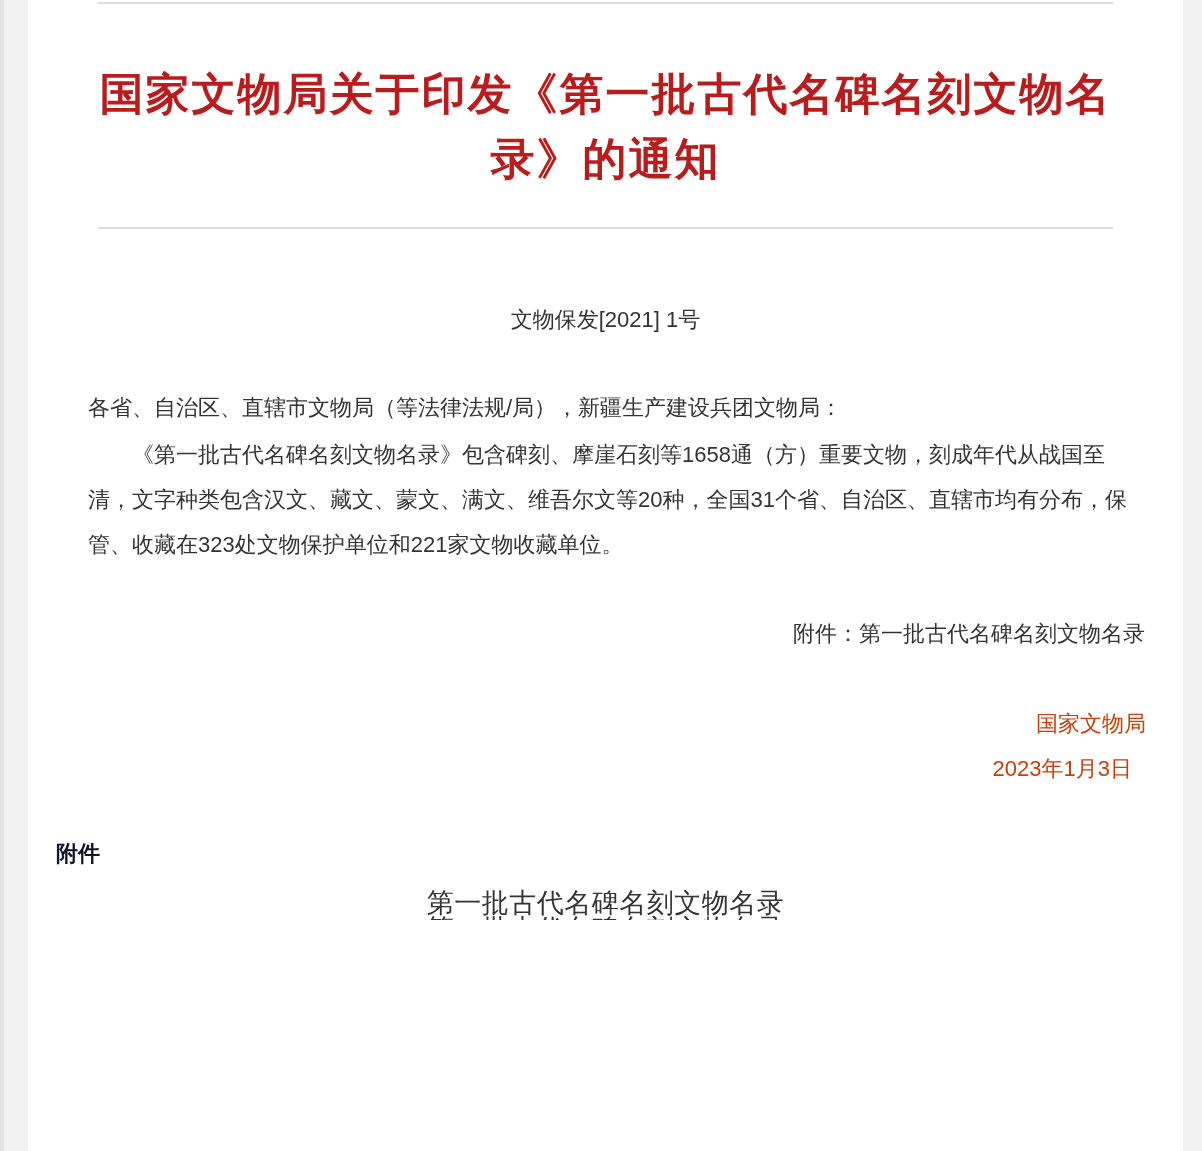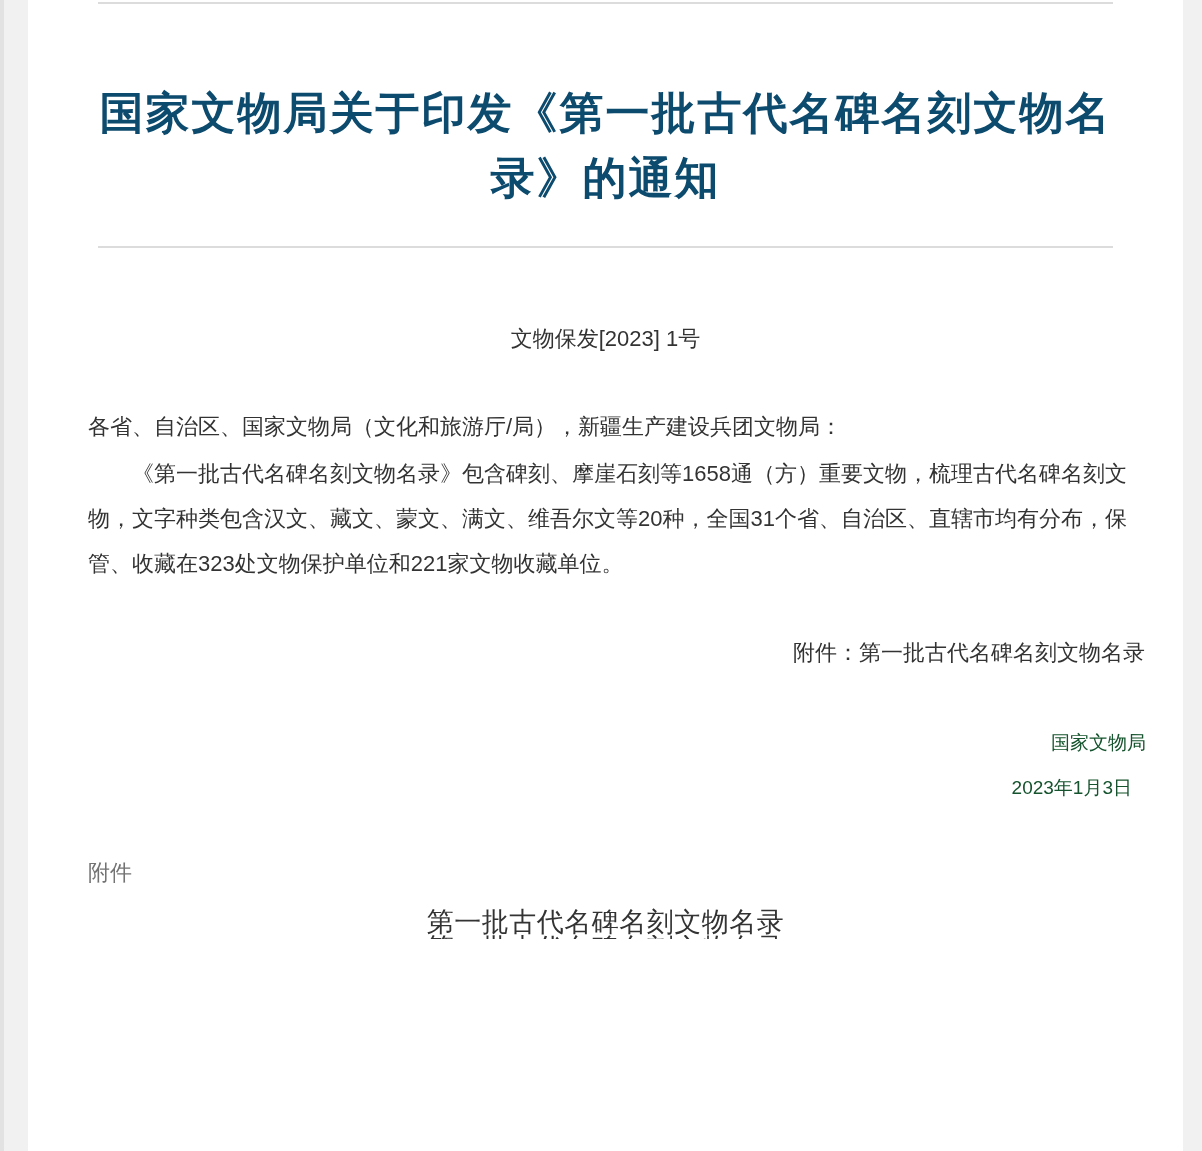--- a/index.html
+++ b/index.html
@@ -22,27 +22,27 @@
   }
   .rule {
     width: 1015px; height: 2px;
     margin: 0 auto;
     background: #dcdcdc;
   }
   .rule-top { margin-top: 2px; }
   .rule-under-title { margin-top: 36px; }
   .notice-title {
     width: 1030px;
-    margin: 76px auto 0 auto;
+    margin: 57px auto 0 auto;
     text-align: center;
     font-size: 44px;
     line-height: 65px;
     font-weight: bold;
     letter-spacing: 2px;
-    color: #0c4a6e;
+    color: #b91c1c;
   }
   .doc-number {
     margin-top: 76px;
     text-align: center;
     font-size: 22px;
     line-height: 30px;
     color: #333333;
   }
   .body-text {
     margin-top: 50px;
@@ -51,31 +51,32 @@
     line-height: 45px;
     color: #333333;
   }
   .body-text p { margin: 2px 0 0 0; }
   .body-text p.indent { text-indent: 2em; }
   .body-text p.attachment-ref { margin-top: 44px; text-align: right; }
   .signature {
     margin-top: 45px;
     padding-right: 37px;
     text-align: right;
-    font-size: 19px;
+    font-size: 22px;
     line-height: 45px;
-    color: #14532d;
+    color: #c2410c;
   }
   .signature .sig-date { padding-right: 14px; }
   .appendix-label {
     margin-top: 40px;
-    padding-left: 60px;
+    padding-left: 28px;
     font-size: 22px;
     line-height: 45px;
-    color: #737373;
+    color: #0f172a;
+    font-weight: bold;
   }
   .appendix-title {
     margin-top: 14px;
     text-align: center;
     font-size: 27px;
     line-height: 26px;
     letter-spacing: 0.5px;
     font-weight: 400;
     color: #333333;
   }
@@ -96,25 +97,25 @@
   <div class="edge-strip-left"></div>
 
   <div class="sheet">
 
     <div class="rule rule-top"></div>
 
     <h1 class="notice-title">国家文物局关于印发《第一批古代名碑名刻文物名录》的通知</h1>
 
     <div class="rule rule-under-title"></div>
 
-    <div class="doc-number">文物保发[2023] 1号</div>
+    <div class="doc-number">文物保发[2021] 1号</div>
 
     <div class="body-text">
-      <p class="salutation">各省、自治区、国家文物局（文化和旅游厅/局），新疆生产建设兵团文物局：</p>
-      <p class="indent">《第一批古代名碑名刻文物名录》包含碑刻、摩崖石刻等1658通（方）重要文物，梳理古代名碑名刻文物，文字种类包含汉文、藏文、蒙文、满文、维吾尔文等20种，全国31个省、自治区、直辖市均有分布，保管、收藏在323处文物保护单位和221家文物收藏单位。</p>
+      <p class="salutation">各省、自治区、直辖市文物局（等法律法规/局），新疆生产建设兵团文物局：</p>
+      <p class="indent">《第一批古代名碑名刻文物名录》包含碑刻、摩崖石刻等1658通（方）重要文物，刻成年代从战国至清，文字种类包含汉文、藏文、蒙文、满文、维吾尔文等20种，全国31个省、自治区、直辖市均有分布，保管、收藏在323处文物保护单位和221家文物收藏单位。</p>
       <p class="indent attachment-ref">附件：第一批古代名碑名刻文物名录</p>
     </div>
 
     <div class="signature">
       <div class="sig-issuer">国家文物局</div>
       <div class="sig-date">2023年1月3日</div>
     </div>
 
     <div class="appendix-label">附件</div>
 

